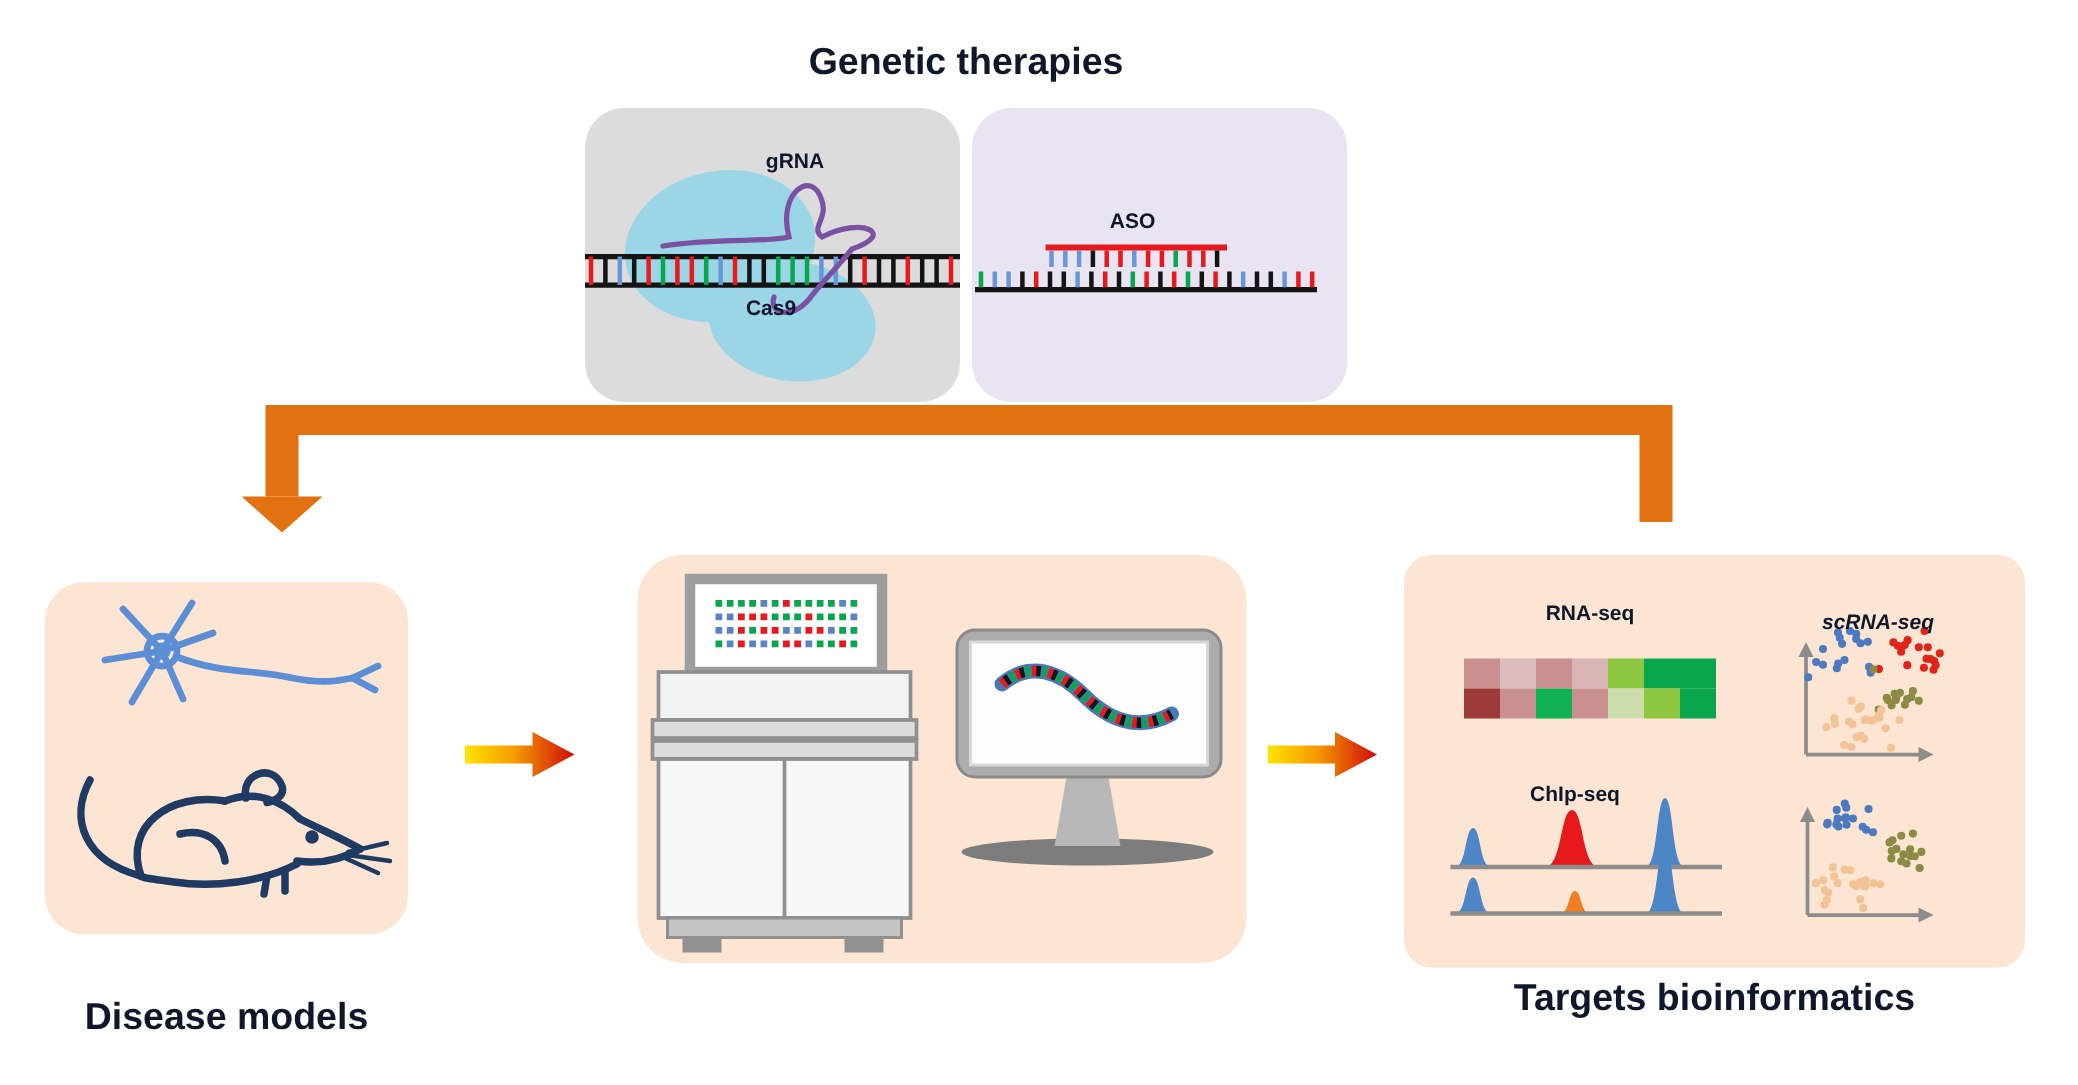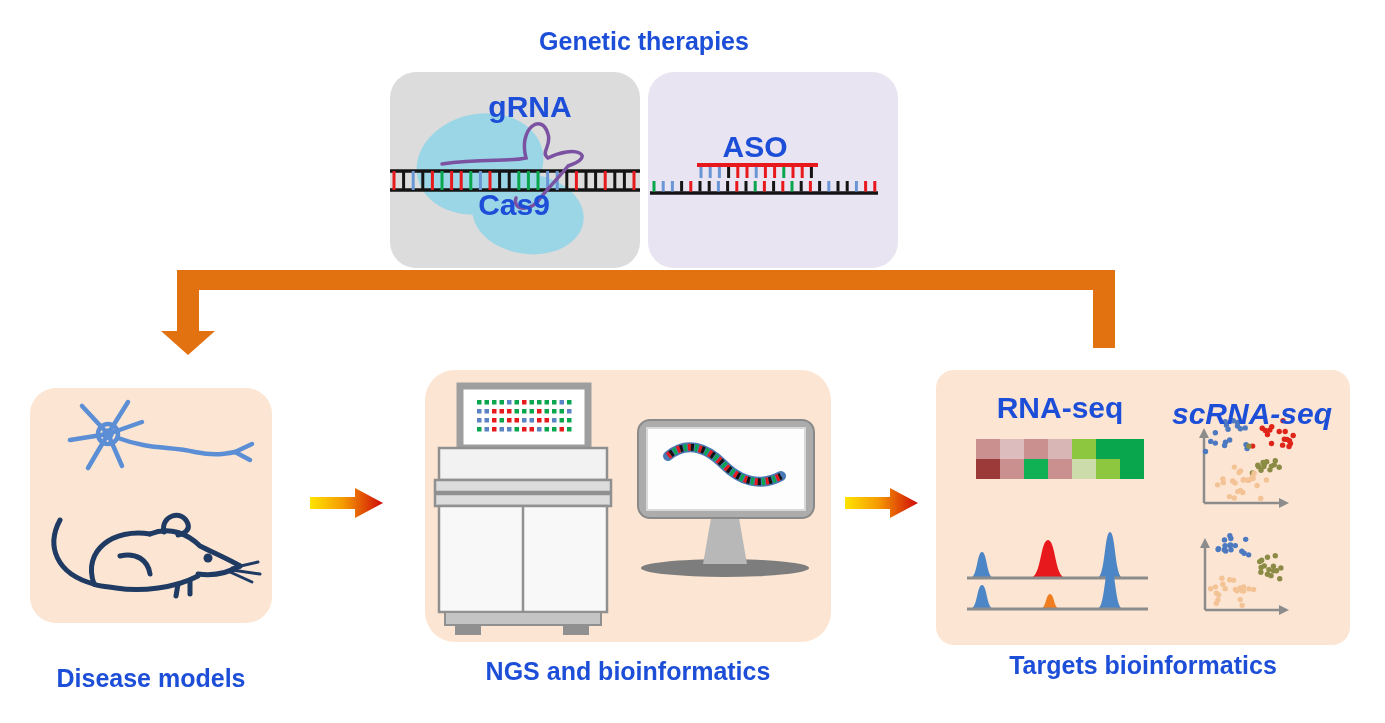--- a/index.html
+++ b/index.html
@@ -1,22 +1,22 @@
 <!DOCTYPE html>
 <html><head>
 <meta charset="utf-8">
 <style>
   html,body{margin:0;padding:0;background:#fff;}
   .canvas{position:relative;width:1385px;height:723px;background:#fff;overflow:hidden;
           font-family:"Liberation Sans",sans-serif;color:#111;}
   .abs{position:absolute;}
   .panel{position:absolute;border-radius:26px;}
-  .lbl{position:absolute;font-weight:700;text-align:center;color:#1d4ed8;}
+  .lbl{position:absolute;font-weight:700;text-align:center;color:#0f172a;}
   .lbl-main{font-size:25px;line-height:30px;}
-  .lbl-inner{font-size:30px;line-height:26px;}
+  .lbl-inner{font-size:14px;line-height:26px;}
   .fillsvg{position:absolute;left:0;top:0;width:100%;height:100%;}
   
   .br{position:absolute;background:#e1720f;}
   .br-head{position:absolute;width:0;height:0;
            border-left:27px solid transparent;border-right:27px solid transparent;
            border-top:24px solid #e1720f;}
 </style>
 </head>
 <body>
 
@@ -246,21 +246,20 @@
         <rect x="222" y="58" width="158" height="82" fill="#fdfdfd" stroke="#d8d8d8" stroke-width="2"></rect>
         <g>
           <path d="M243,86 C262,70 282,78 298,94 C314,110 334,118 356,106" fill="none" stroke="#4a7ab5" stroke-width="10" stroke-linecap="round"></path>
           <path d="M243,86 C262,70 282,78 298,94 C314,110 334,118 356,106" fill="none" stroke="#e8191c" stroke-width="7" stroke-dasharray="3 8"></path>
           <path d="M243,86 C262,70 282,78 298,94 C314,110 334,118 356,106" fill="none" stroke="#0aa64e" stroke-width="7" stroke-dasharray="3 8" stroke-dashoffset="4"></path>
           <path d="M243,86 C262,70 282,78 298,94 C314,110 334,118 356,106" fill="none" stroke="#141414" stroke-width="7" stroke-dasharray="3 8" stroke-dashoffset="8"></path>
         </g>
       </g>
     </svg>
   </div>
-  <div class="lbl lbl-main abs" style="left:425px;top:656px;width:406px;">NGS and bioinformatics</div>
 
   <svg class="abs" style="left:845px;top:487px;" width="74" height="32" viewBox="0 0 74 32">
     <defs>
         <linearGradient id="grad-a2" x1="0" y1="0" x2="1" y2="0">
       <stop offset="0" stop-color="#ffe400"></stop>
           <stop offset="0.45" stop-color="#f59b00"></stop>
           <stop offset="1" stop-color="#cf0a0a"></stop>
     </linearGradient>
       </defs>
     <polygon points="0,10 45,10 45,1 73,16 45,31 45,22 0,22" fill="url(#grad-a2)"></polygon>
@@ -424,16 +423,17 @@
           <circle cx="286.8438393884571" cy="214.2890173108899" r="2.7" fill="#f3c396"></circle>
           <circle cx="281.90444821860876" cy="229.99347007629694" r="2.7" fill="#f3c396"></circle>
           <circle cx="306.0862085901317" cy="235.34382885578088" r="2.7" fill="#f3c396"></circle>
           <circle cx="304.1722453835071" cy="229.6091732485802" r="2.7" fill="#f3c396"></circle>
           <circle cx="317.6045581943821" cy="219.45989494398236" r="2.7" fill="#f3c396"></circle>
           <circle cx="301.05530992276033" cy="220.7726261402713" r="2.7" fill="#f3c396"></circle>
         </g>
     </svg>
     <div class="lbl lbl-inner abs" style="left:24px;top:25px;width:200px;">RNA-seq</div>
     <div class="lbl lbl-inner abs" style="left:216px;top:31px;width:200px;font-style:italic;">scRNA-seq</div>
+    <div class="lbl lbl-inner abs" style="left:14px;top:146px;width:200px;">ChIp-seq</div>
   </div>
   <div class="lbl lbl-main abs" style="left:936px;top:650px;width:414px;">Targets bioinformatics</div>
 
 </div>
 
 </body></html>

